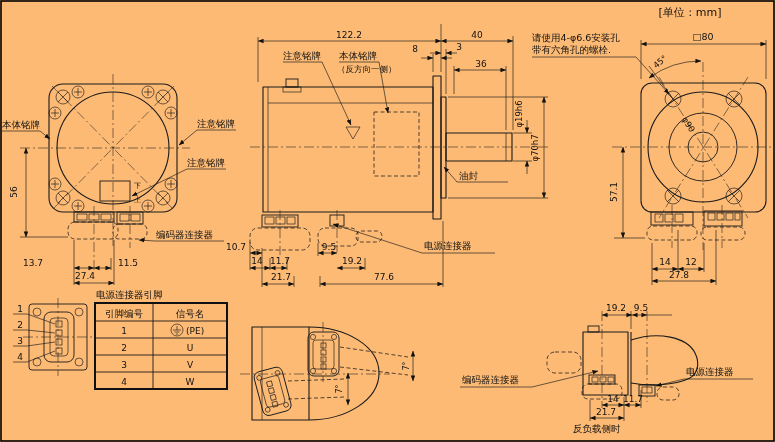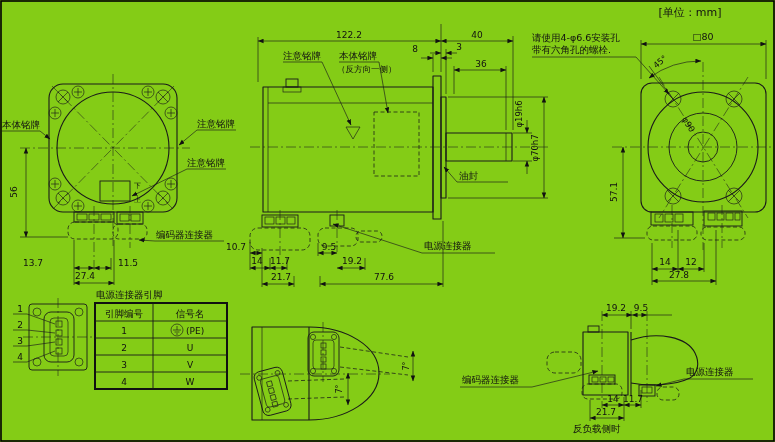--- a/index.html
+++ b/index.html
@@ -1,16 +1,16 @@
 <!DOCTYPE html>
 <html><head>
 <meta charset="utf-8">
 <style>
   html,body{margin:0;padding:0;background:#fff;}
-  #stage{position:relative;width:775px;height:442px;background:#84cc16;overflow:hidden;}
+  #stage{position:relative;width:775px;height:442px;background:#fdba74;overflow:hidden;}
   svg text{font-family:"DejaVu Sans","Liberation Sans",sans-serif;fill:#111;}
   .ol{stroke:#1a1a1a;stroke-width:1.1;fill:none;stroke-linejoin:round;}
   .th{stroke:#1a1a1a;stroke-width:0.65;fill:none;}
   .md{stroke:#1a1a1a;stroke-width:0.9;fill:none;}
   .cl{stroke:#1a1a1a;stroke-width:0.55;fill:none;stroke-dasharray:10 3 2 3;}
   .hid{stroke:#1a1a1a;stroke-width:0.75;fill:none;stroke-dasharray:4 2.5;}
   .d{font-size:9px;}
   .dz{font-size:8px;}
   .cj{font-size:9.5px;}
   .cs{font-size:8.5px;}

